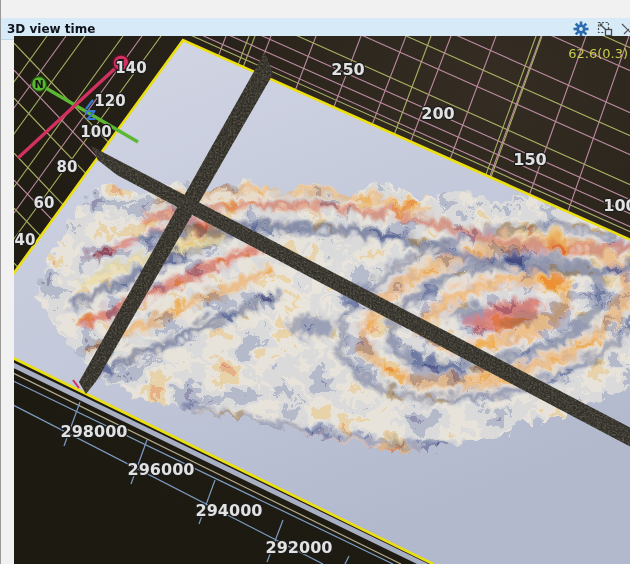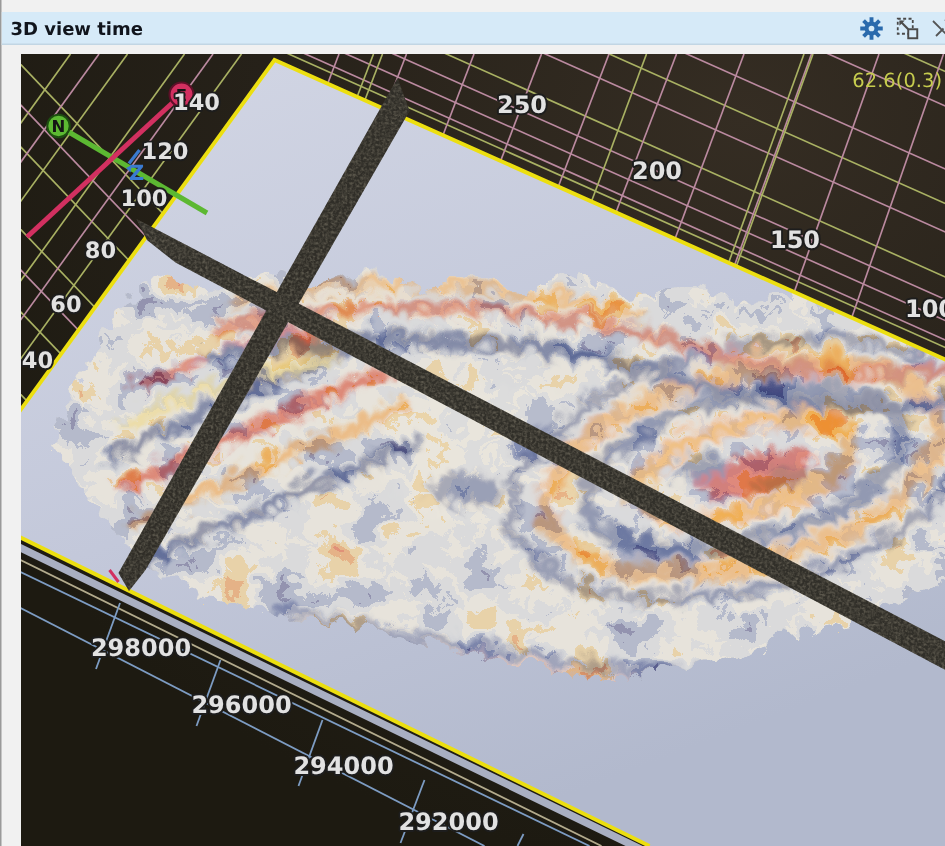--- a/index.html
+++ b/index.html
@@ -1,18 +1,18 @@
 <!DOCTYPE html>
 <html><head>
 <meta charset="utf-8">
 <style>
   html,body{margin:0;padding:0;background:#e8e8e8;font-family:"DejaVu Sans",sans-serif;}
   #window{position:relative;width:630px;height:564px;background:#f1f1f1;overflow:hidden;
           border-left:1px solid #9a9a9a;box-sizing:border-box;}
-  #titlebar{position:absolute;left:0;top:8px;width:630px;height:22px;background:#d6eaf8;
+  #titlebar{position:absolute;left:0;top:18px;width:630px;height:22px;background:#d6eaf8;
             border-bottom:1px solid #c2d6e4;display:flex;align-items:center;box-sizing:border-box;}
   #title{font-size:12px;font-weight:bold;color:#10141c;padding-left:6px;letter-spacing:0px;}
   #titlebar-icons{position:absolute;right:0;top:0;height:22px;display:flex;align-items:center;gap:8px;padding-right:0px;}
   .tbicon{width:16px;height:16px;display:inline-block;}
   #icon-partial{width:12px;height:16px;margin-right:-2px;}
   #viewport{position:absolute;left:13px;top:36px;width:617px;height:528px;}
   svg text{font-family:"DejaVu Sans",sans-serif;}
   .tick{font-size:15px;font-weight:bold;fill:#e2e2e2;stroke:#1d1d1d;stroke-width:2.6px;
         paint-order:stroke;stroke-linejoin:round;text-anchor:middle;}
   .tick-big{font-size:16px;}

